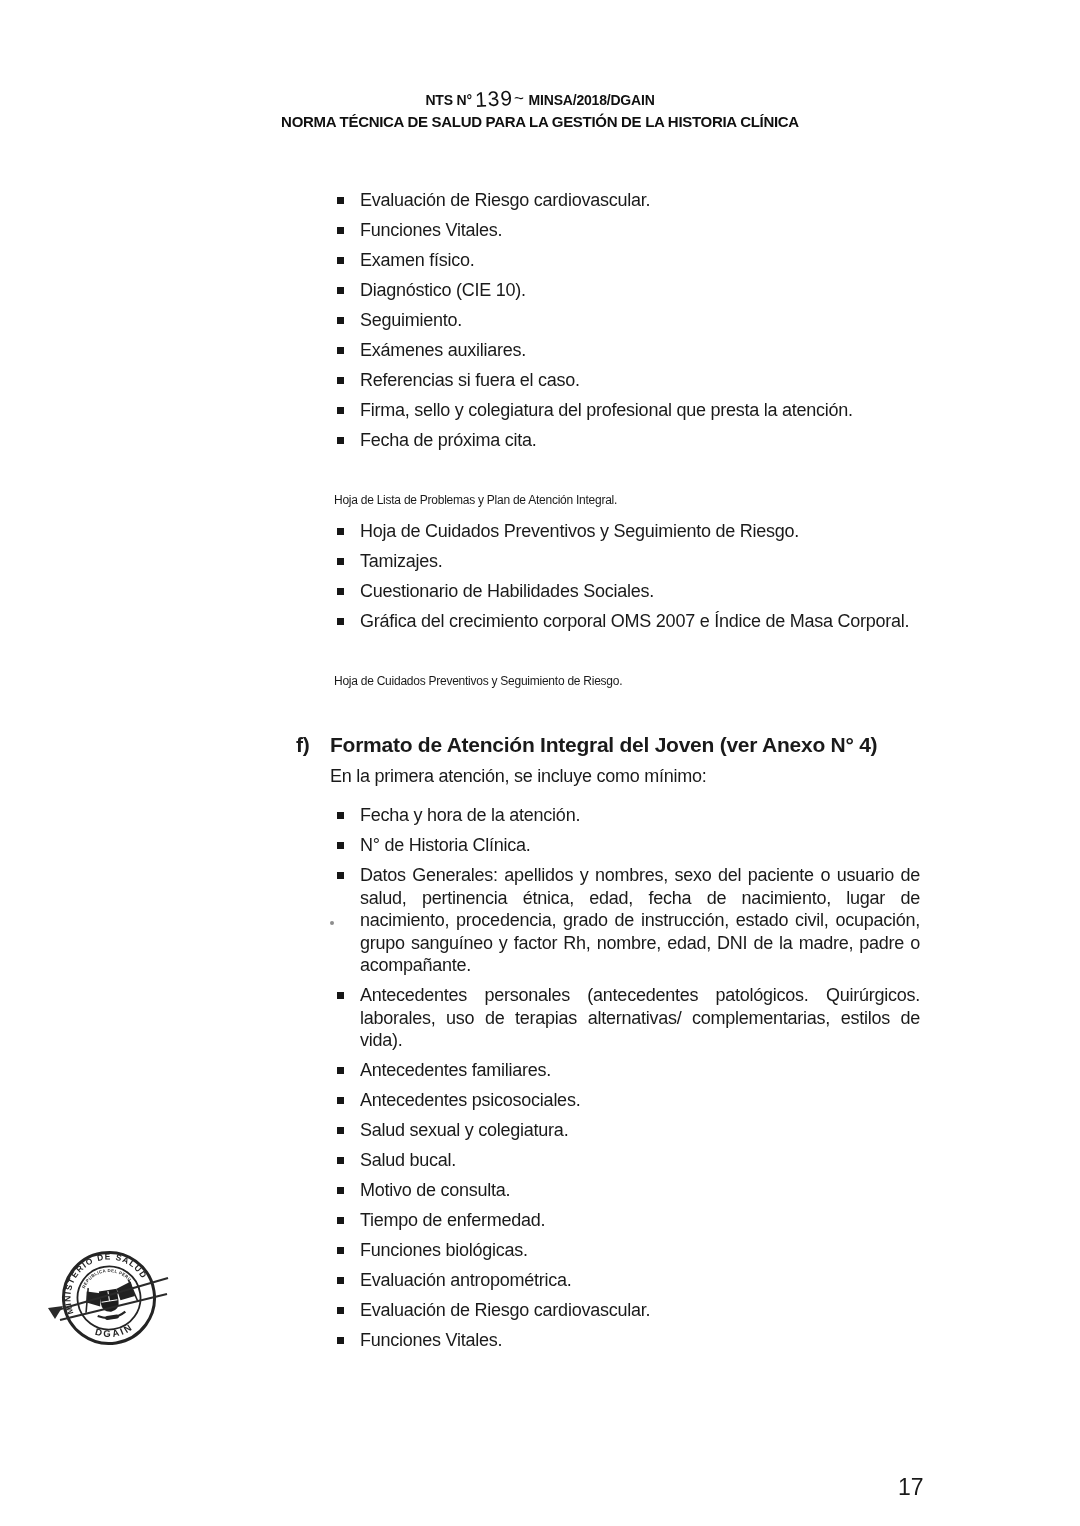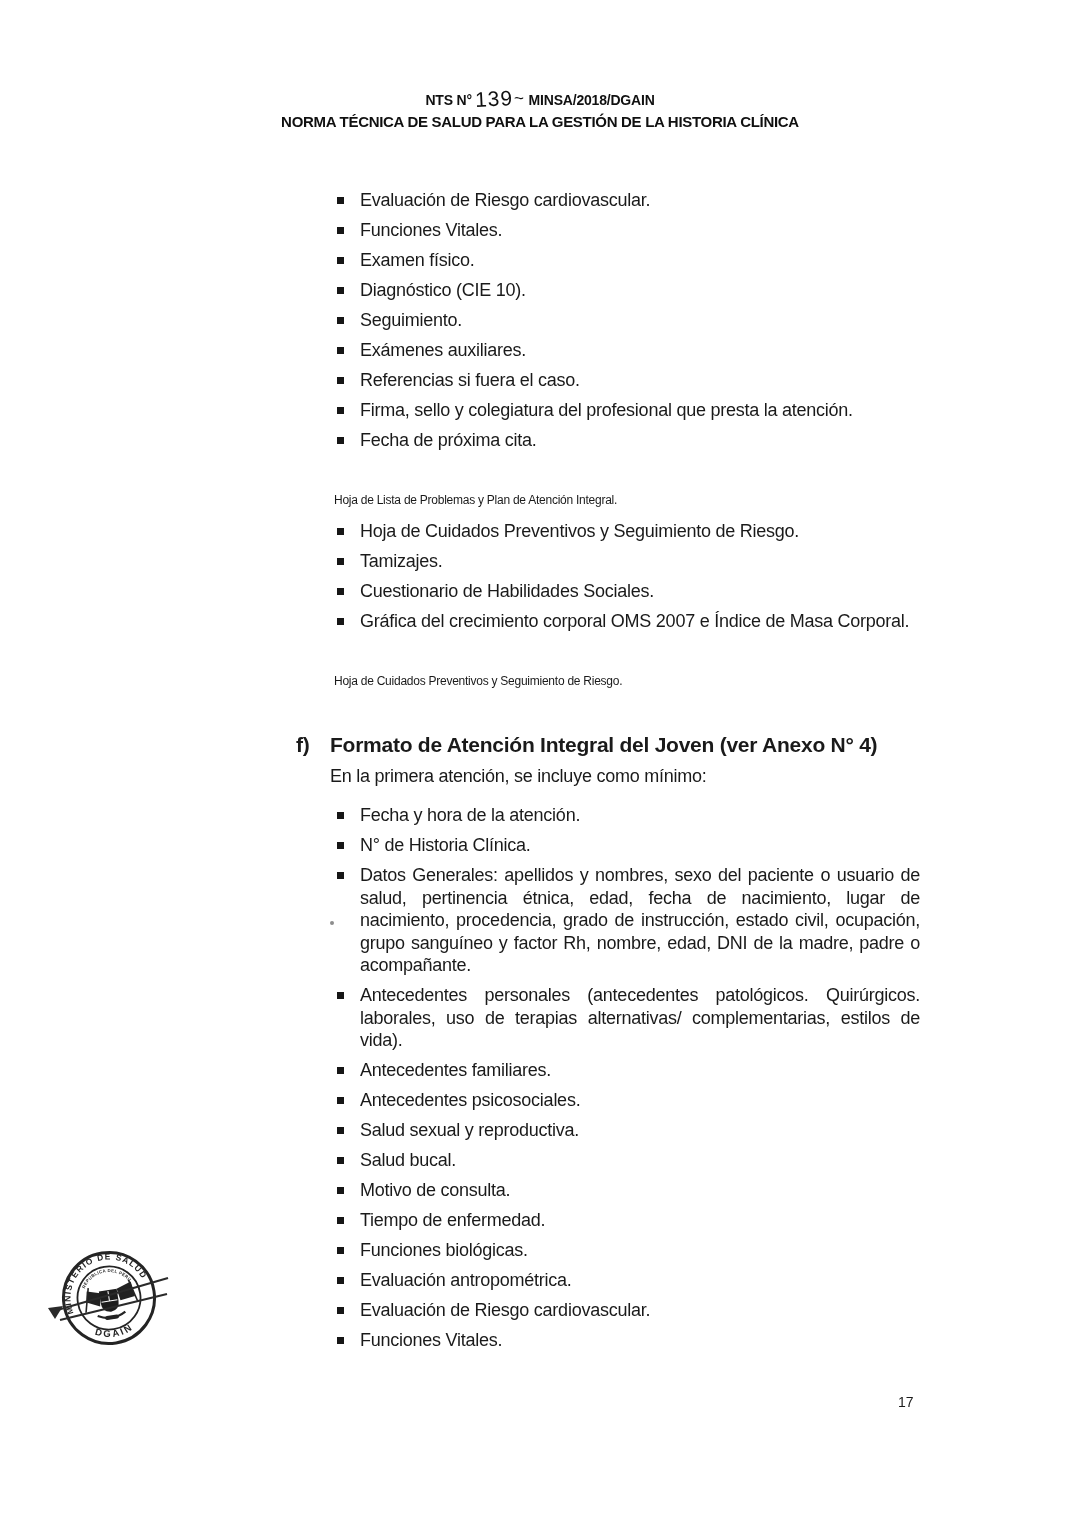--- a/index.html
+++ b/index.html
@@ -79,22 +79,22 @@
     margin: 8px 120px 0 330px;
     font-size: 18px;
     line-height: 22.5px;
     letter-spacing: -0.25px;
   }
 
   
   .page-number {
     position: absolute;
     left: 898px;
-    top: 1394px;
-    font-size: 14px;
+    top: 1474px;
+    font-size: 23px;
     color: #1a1a1a;
   }
   .stray-mark {
     position: absolute;
     left: 330px;
     top: 921px;
     width: 4px;
     height: 4px;
     border-radius: 50%;
     background: #8d8d8d;
@@ -144,21 +144,21 @@
   </div>
   <p class="f-intro">En la primera atención, se incluye como mínimo:</p>
 
   <ul class="blist f-list">
     <li><span class="sq"></span><span>Fecha y hora de la atención.</span></li>
     <li><span class="sq"></span><span>N° de Historia Clínica.</span></li>
     <li><span class="sq"></span><span>Datos Generales: apellidos y nombres, sexo del paciente o usuario de salud, pertinencia étnica, edad, fecha de nacimiento, lugar de nacimiento, procedencia, grado de instrucción, estado civil, ocupación, grupo sanguíneo y factor Rh, nombre, edad, DNI de la madre, padre o acompañante.</span></li>
     <li><span class="sq"></span><span>Antecedentes personales (antecedentes patológicos. Quirúrgicos. laborales, uso de terapias alternativas/ complementarias, estilos de vida).</span></li>
     <li><span class="sq"></span><span>Antecedentes familiares.</span></li>
     <li><span class="sq"></span><span>Antecedentes psicosociales.</span></li>
-    <li><span class="sq"></span><span>Salud sexual y reproductiva.</span></li>
+    <li><span class="sq"></span><span>Salud sexual y colegiatura.</span></li>
     <li><span class="sq"></span><span>Salud bucal.</span></li>
     <li><span class="sq"></span><span>Motivo de consulta.</span></li>
     <li><span class="sq"></span><span>Tiempo de enfermedad.</span></li>
     <li><span class="sq"></span><span>Funciones biológicas.</span></li>
     <li><span class="sq"></span><span>Evaluación antropométrica.</span></li>
     <li><span class="sq"></span><span>Evaluación de Riesgo cardiovascular.</span></li>
     <li><span class="sq"></span><span>Funciones Vitales.</span></li>
   </ul>
 
   <div class="stray-mark"></div>

